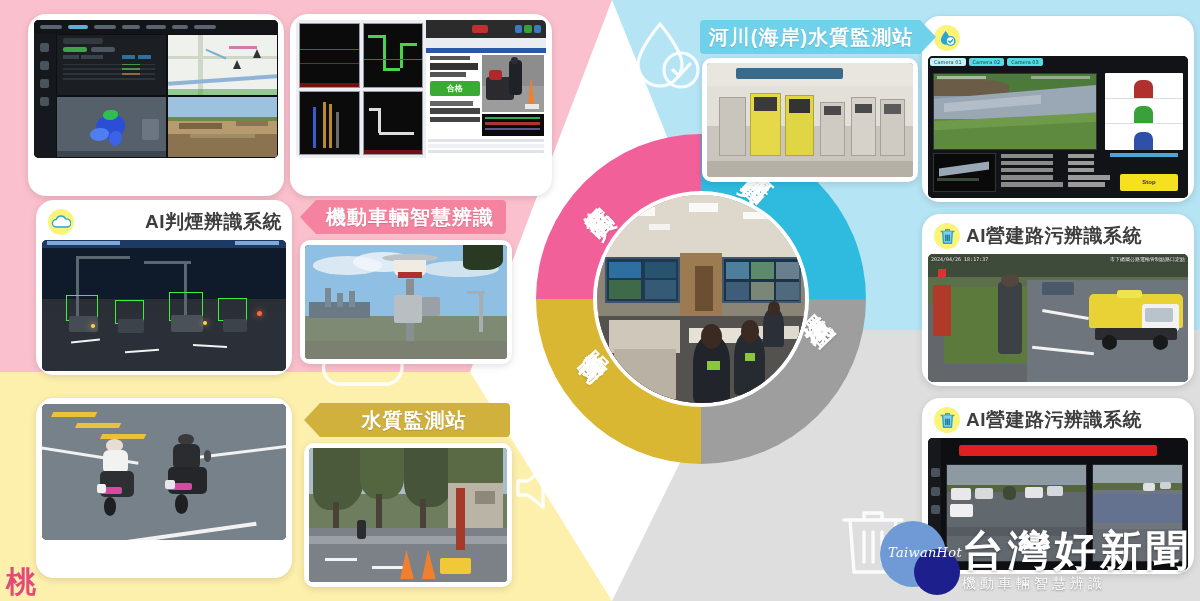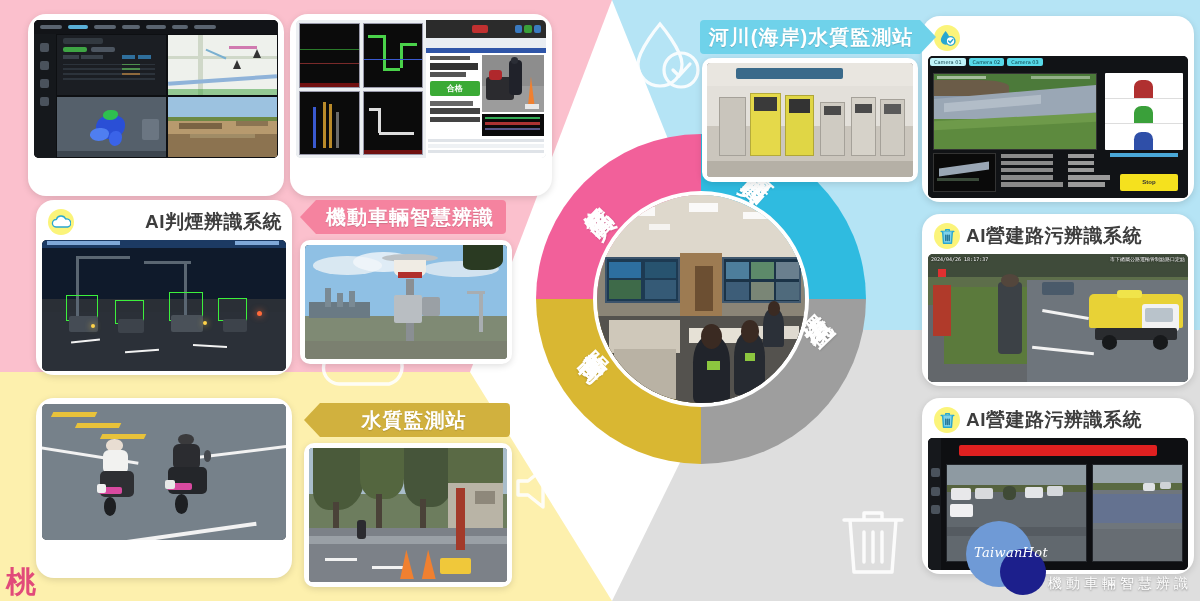--- a/index.html
+++ b/index.html
@@ -735,19 +735,20 @@
     </div>
   </div>
 
   <div id="watermark">
     <div id="wm-logo">
       <div class="wm-c1"></div>
       <div class="wm-c2"></div>
       <div class="wm-txt">TaiwanHot</div>
     </div>
     <div id="wm-words">
+      <div id="wm-main">台灣好新聞</div>
       <div id="wm-sub">機動車輛智慧辨識</div>
     </div>
   </div>
 
   <div id="taoyuan">桃</div>
 
 </div>
 
 </body></html>

